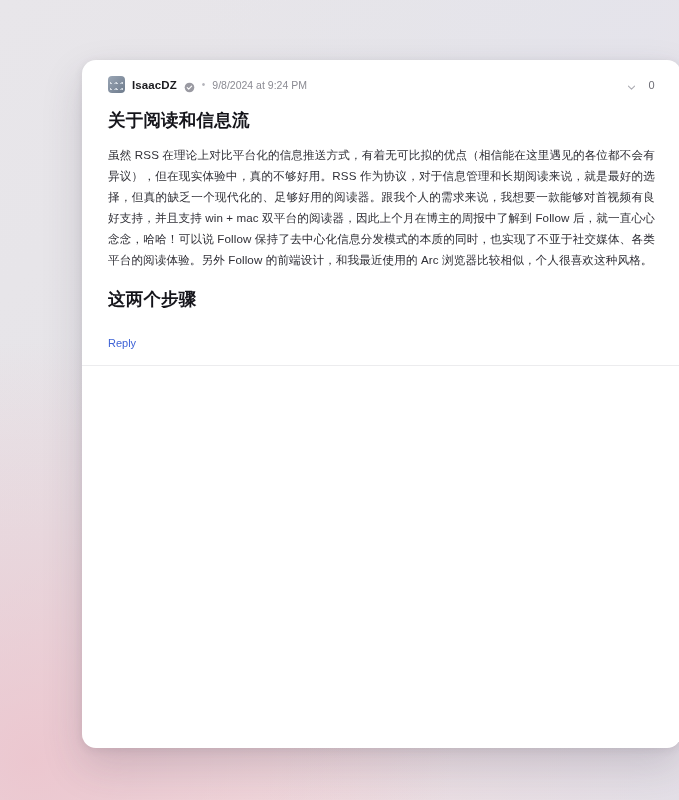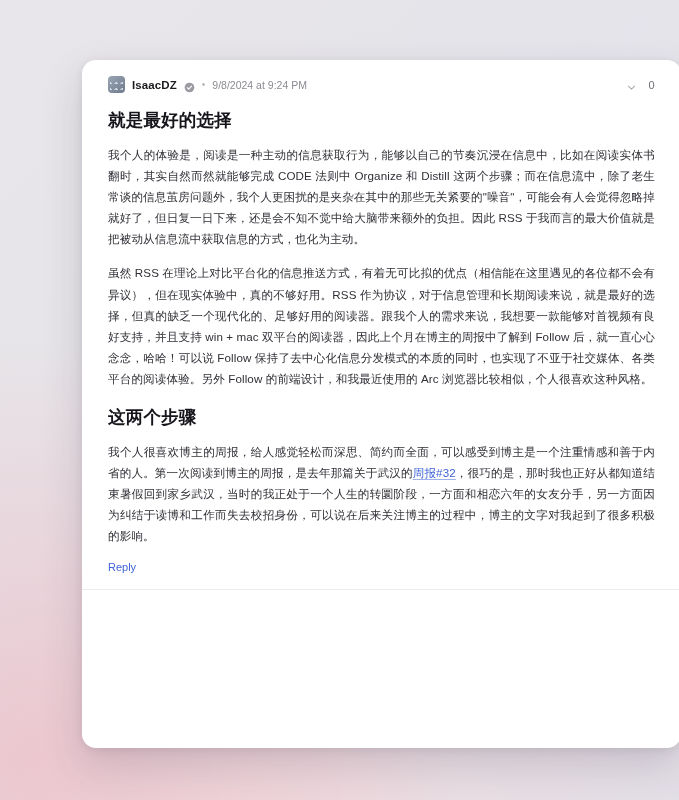--- a/index.html
+++ b/index.html
@@ -168,27 +168,25 @@
         <span class="head-right">
           <span class="chev">
             <svg viewBox="0 0 16 16" width="11" height="11">
                 <path d="M3.5 6l4.5 4.5L12.5 6" stroke="#aaaab1" stroke-width="1.5" fill="none" stroke-linecap="round" stroke-linejoin="round"></path>
               </svg>
           </span>
           <span class="vote-count">0</span>
         </span>
       </div>
 
-      <h2 class="section-title first">就是最好的选择</h2>
-      <p class="body">我个人的体验是，阅读是一种主动的信息获取行为，能够以自己的节奏沉浸在信息中，比如在阅读实体书翻时，其实自然而然就能够完成 CODE 法则中 Organize 和 Distill 这两个步骤；而在信息流中，除了老生常谈的信息茧房问题外，我个人更困扰的是夹杂在其中的那些无关紧要的"噪音"，可能会有人会觉得忽略掉就好了，但日复一日下来，还是会不知不觉中给大脑带来额外的负担。因此 RSS 于我而言的最大价值就是把被动从信息流中获取信息的方式，也化为主动。</p>
+      <h2 class="section-title first">关于阅读和信息流</h2>
 
       <p class="body">虽然 RSS 在理论上对比平台化的信息推送方式，有着无可比拟的优点（相信能在这里遇见的各位都不会有异议），但在现实体验中，真的不够好用。RSS 作为协议，对于信息管理和长期阅读来说，就是最好的选择，但真的缺乏一个现代化的、足够好用的阅读器。跟我个人的需求来说，我想要一款能够对首视频有良好支持，并且支持 win + mac 双平台的阅读器，因此上个月在博主的周报中了解到 Follow 后，就一直心心念念，哈哈！可以说 Follow 保持了去中心化信息分发模式的本质的同时，也实现了不亚于社交媒体、各类平台的阅读体验。另外 Follow 的前端设计，和我最近使用的 Arc 浏览器比较相似，个人很喜欢这种风格。</p>
 
       <h2 class="section-title">这两个步骤</h2>
-      <p class="body"><span>我个人很喜欢博主的周报，给人感觉轻松而深思、简约而全面，可以感受到博主是一个注重情感和善于内省的人。第一次阅读到博主的周报，是去年那篇关于武汉的</span><a class="inline-link" href="#">周报#32</a><span>，很巧的是，那时我也正好从都知道结束暑假回到家乡武汉，当时的我正处于一个人生的转圜阶段，一方面和相恋六年的女友分手，另一方面因为纠结于读博和工作而失去校招身份，可以说在后来关注博主的过程中，博主的文字对我起到了很多积极的影响。</span></p>
 
       <span class="reply-btn">Reply</span>
     </div>
 
     <div class="divider"></div>
 
     <div class="comment">
       <div class="comment-head">
         
         

